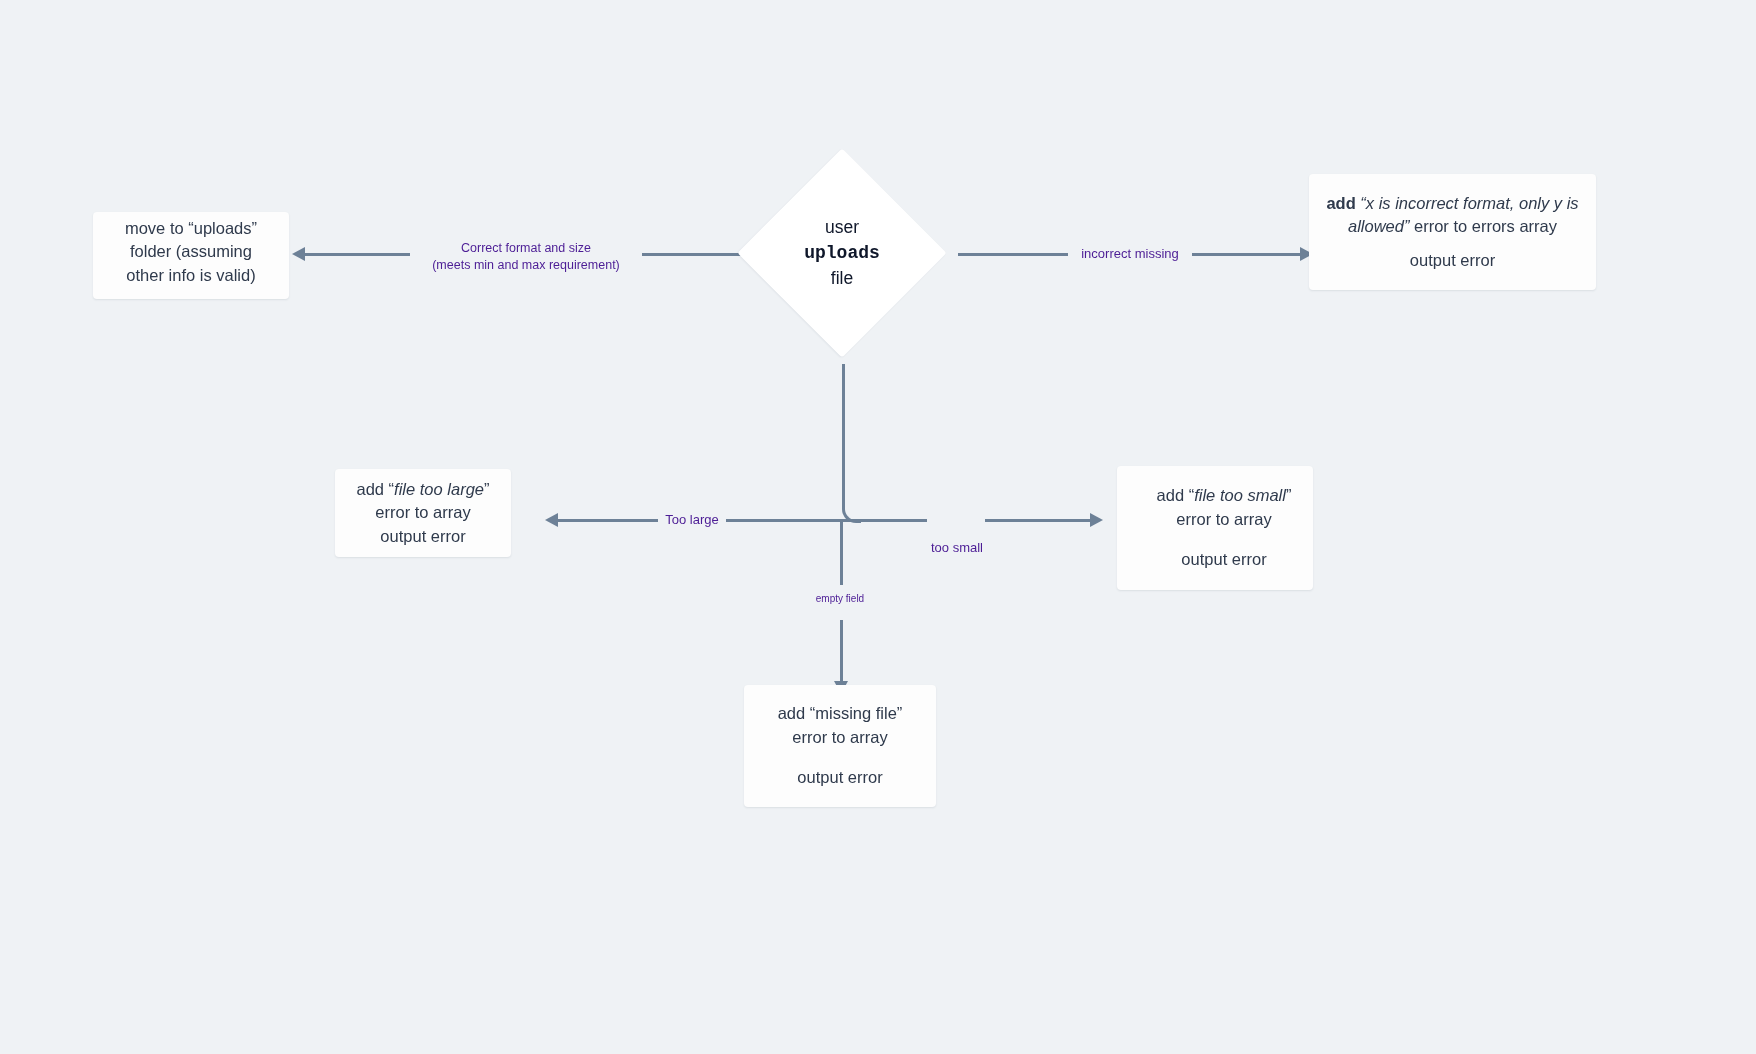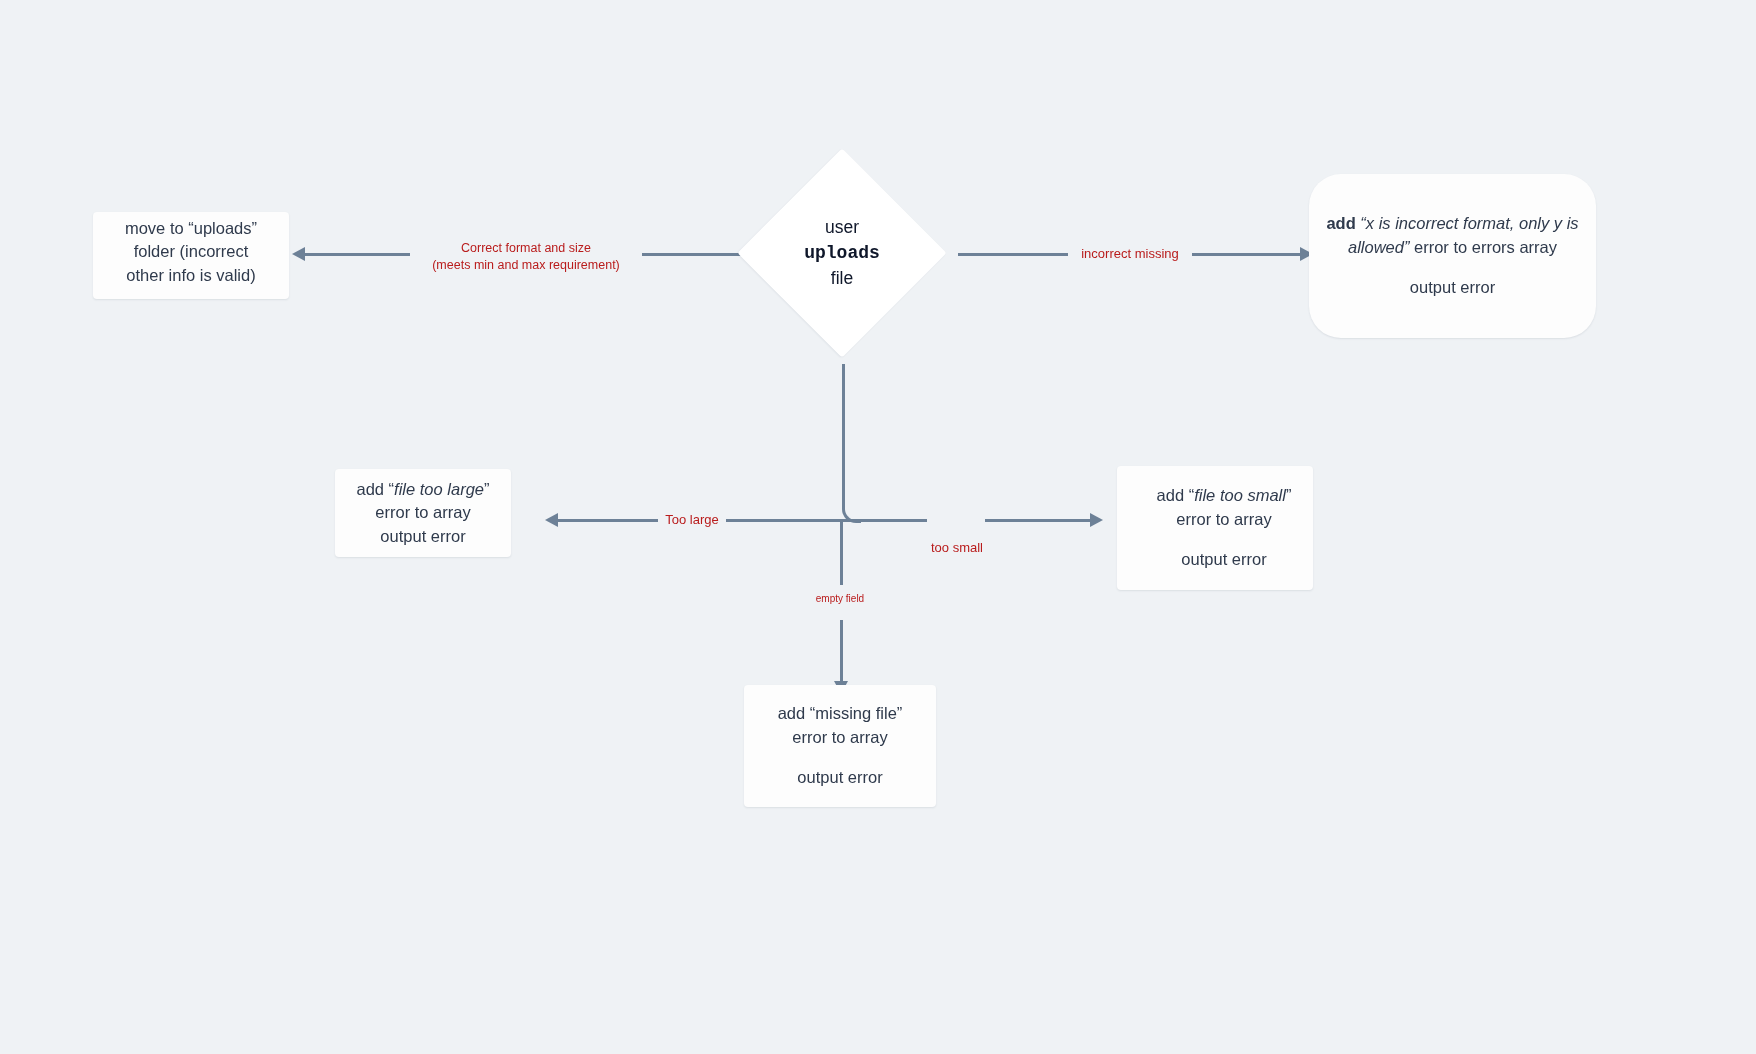--- a/index.html
+++ b/index.html
@@ -108,21 +108,21 @@
     border-bottom: 3px solid #6d8197;
     border-bottom-left-radius: 14px;
     background: transparent;
   }
 
   
   .edge-label {
     position: absolute;
     background: #eff2f5;
     text-align: center;
-    color: #b91c1c;
+    color: #4c1d95;
     line-height: 1.35;
     white-space: nowrap;
   }
   .lbl-sm { font-size: 12.5px; }
   .lbl-md { font-size: 13px; }
   .lbl-lg { font-size: 10px; }
 </style>
 </head>
 <body>
 
@@ -168,25 +168,25 @@
     <div class="diamond-shape"></div>
     <div class="diamond-text">
       <div>user</div>
       <div class="strong">uploads</div>
       <div>file</div>
     </div>
   </div>
 
   <div class="box" style="left:93px; top:212px; width:196px; height:87px;justify-content:flex-end;">
     <span class="line">move to “uploads”</span>
-    <span class="line">folder (incorrect</span>
+    <span class="line">folder (assuming</span>
     <span class="line">other info is valid)</span>
   </div>
 
-  <div class="box" style="left:1309px; top:174px; width:287px; height:164px; padding:18px 16px;border-radius:32px;">
+  <div class="box" style="left:1309px; top:174px; width:287px; height:116px; padding:18px 16px;">
     <span class="line wrap" style="text-align:center;">
       <b class="bd">add</b>
       <em class="it">“x is incorrect format, only y is</em>
       <em class="it">allowed”</em><span> error to errors array</span>
     </span>
     <span class="spacer"></span>
     <span class="line">output error</span>
   </div>
 
   <div class="box" style="left:335px; top:469px; width:176px; height:88px;">

